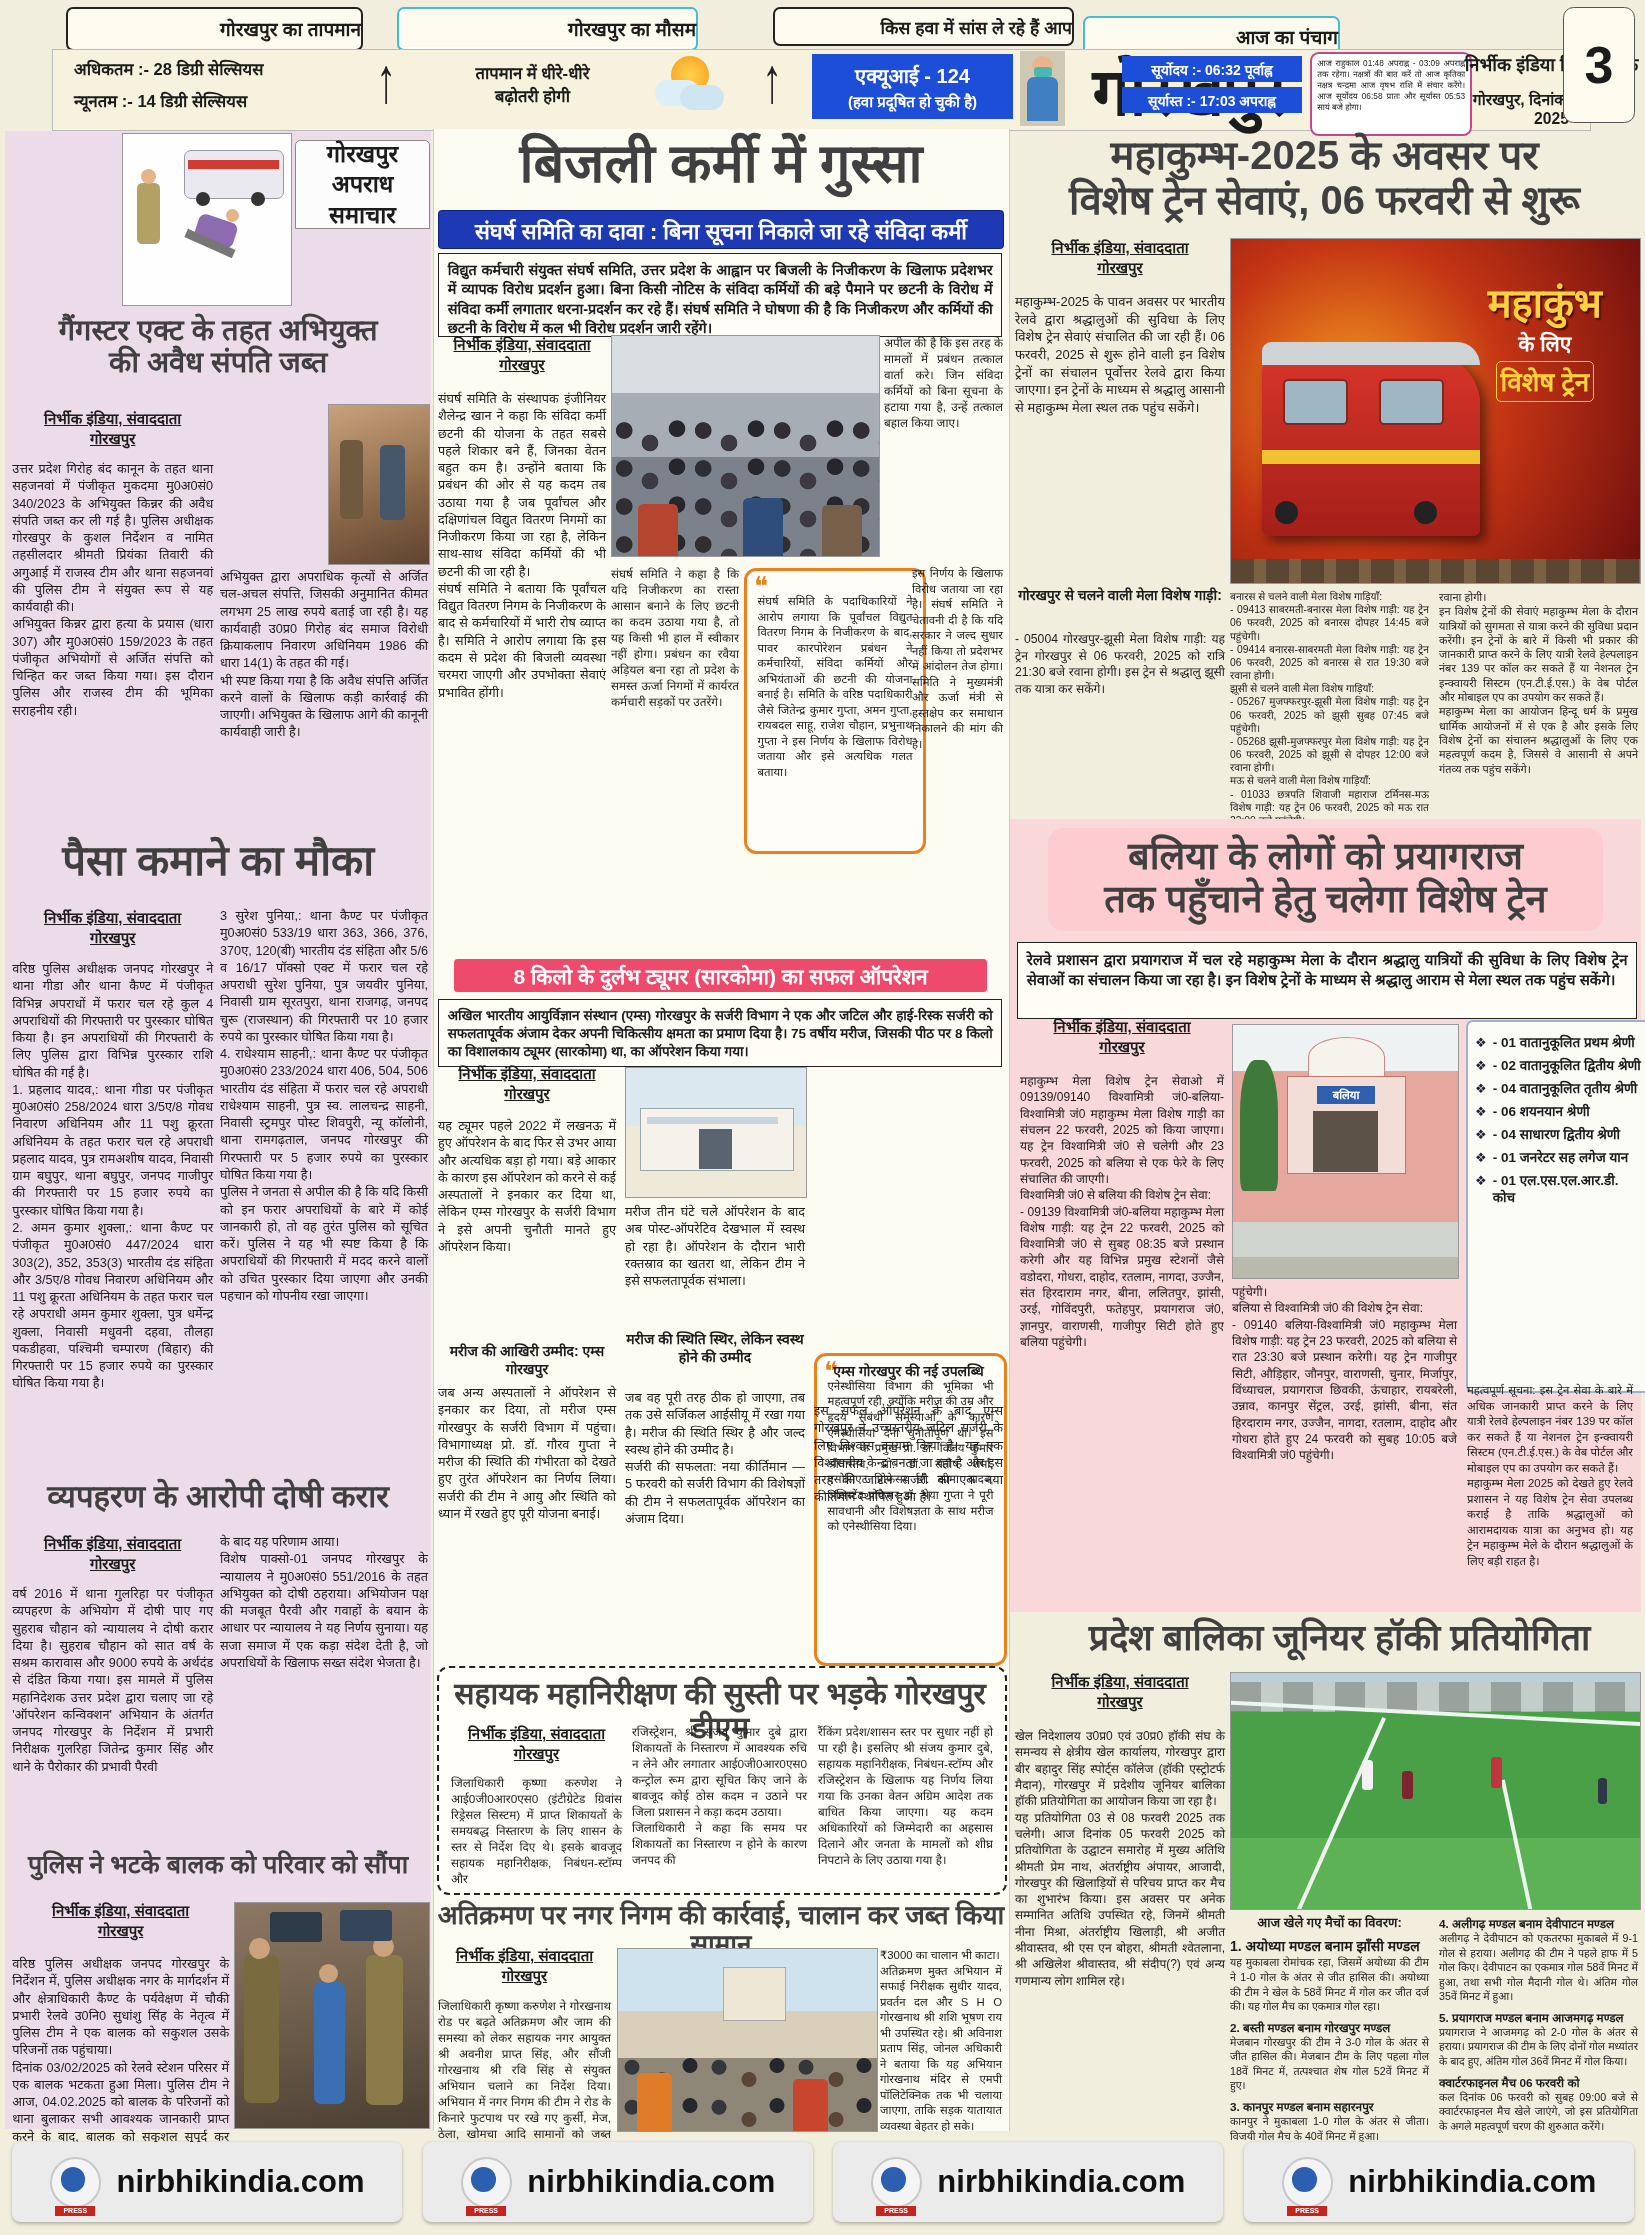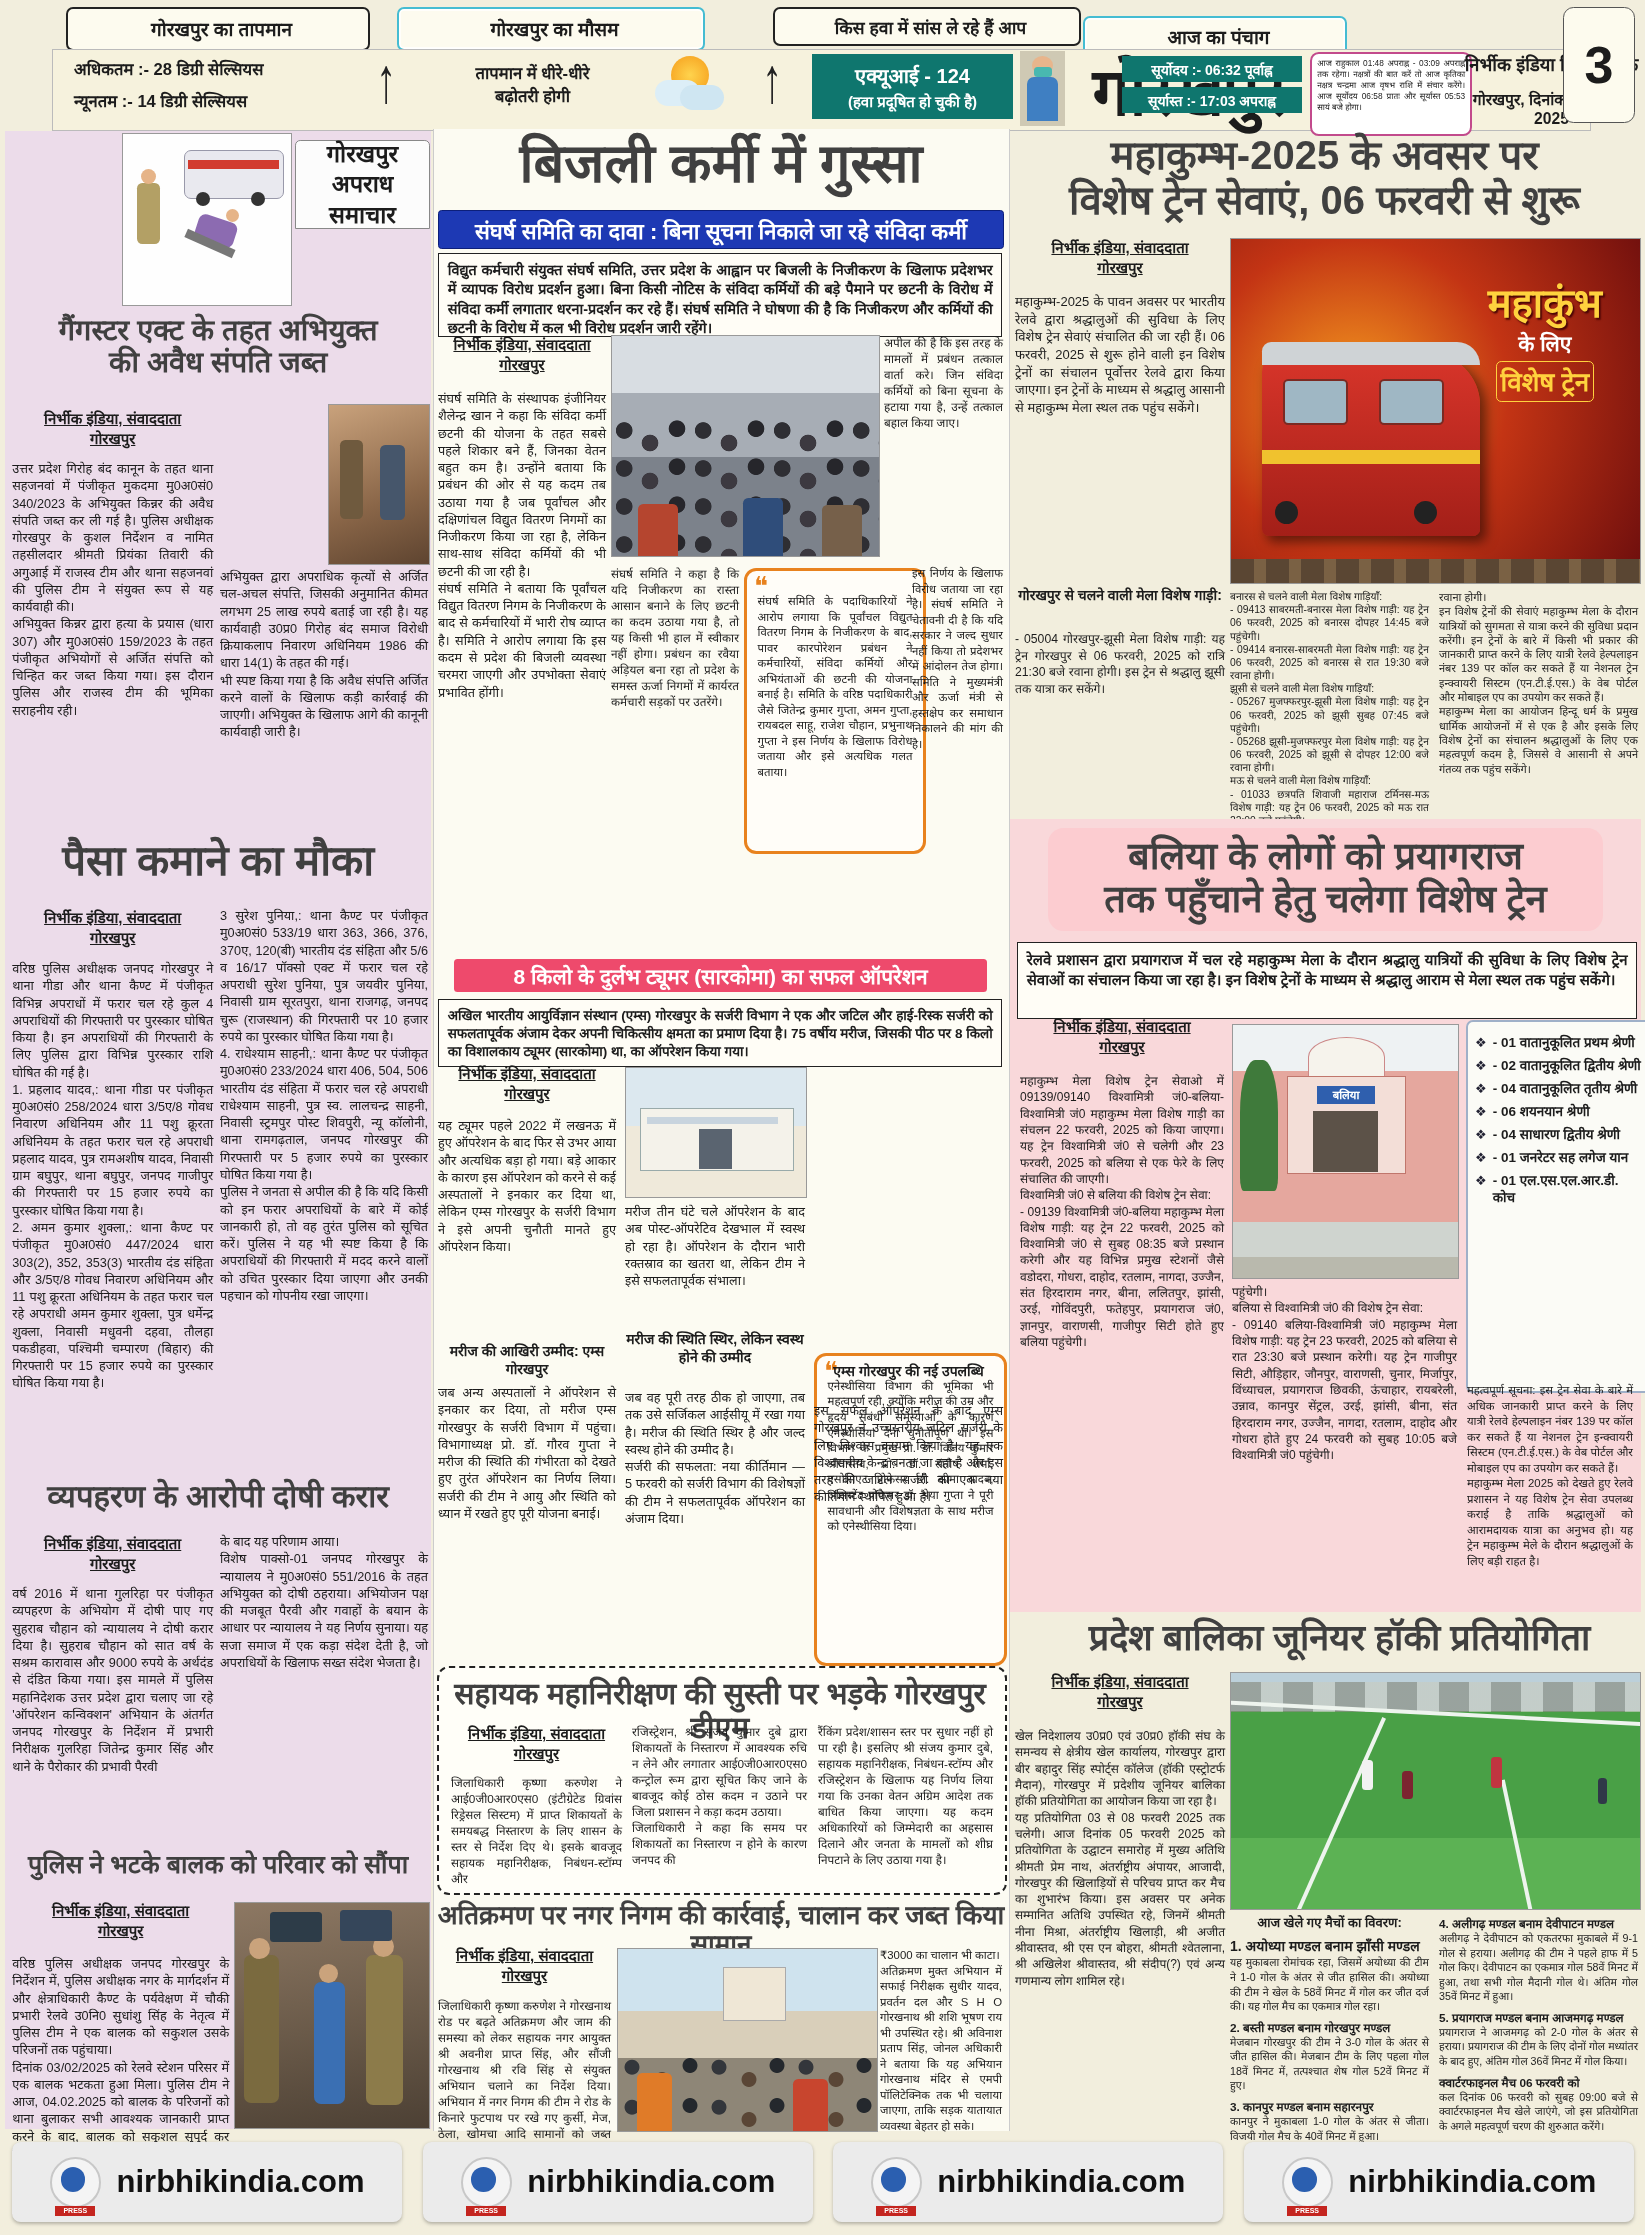--- a/index.html
+++ b/index.html
@@ -4,23 +4,23 @@
 <style>
   html,body{margin:0;padding:0;background:#8a8a8a;}
   #page{position:relative;width:1646px;height:2236px;background:#f2eedd;
         font-family:"Liberation Sans","DejaVu Sans",sans-serif;color:#1c1c1c;overflow:hidden;}
   .abs{position:absolute;}
   .hl{font-weight:800;color:#404040;text-align:center;line-height:1.12;white-space:pre-line;}
   .by{font-weight:700;text-decoration:underline;text-align:center;font-size:15px;line-height:1.3;white-space:pre-line;}
   .txt{font-size:12.7px;line-height:1.36;text-align:justify;white-space:pre-line;}
   .sub{font-weight:800;font-size:14px;text-align:center;line-height:1.25;white-space:pre-line;}
   .box-label{border:2.2px solid #222;border-radius:7px;background:#fdfbef;font-weight:800;
-             font-size:19px;display:flex;align-items:center;justify-content:center;padding-left:7px;}
+             font-size:19px;display:flex;align-items:center;justify-content:flex-end;}
   .cyan{border-color:#45bcd2;box-shadow:0 0 0 1.7px #fff inset;}
-  .blackbox{background:#0f766e;color:#fff;font-weight:800;display:flex;align-items:center;justify-content:center;}
+  .blackbox{background:#1d4ed8;color:#fff;font-weight:800;display:flex;align-items:center;justify-content:center;}
   .strap-blue{background:#1d39b4;color:#fff;font-weight:800;display:flex;align-items:center;justify-content:center;
               border:1.7px solid #0c1f7a;border-radius:3.5px;}
   .strap-pink{background:#ee4a6c;color:#fff;font-weight:800;display:flex;align-items:center;justify-content:center;border-radius:3.5px;}
   .leadbox{border:1.7px solid #222;background:#fffdf6;padding:7px 8.7px;font-size:14.4px;font-weight:600;
            text-align:justify;line-height:1.35;white-space:pre-line;}
   .quote{border:3.1px solid #e8821e;border-radius:12.2px;background:#fffdf8;padding:23px 10.5px 8.7px 10.5px;
          font-size:12.2px;line-height:1.36;text-align:justify;white-space:pre-line;position:relative;}
   .quote::before{content:"❝";position:absolute;top:-1.7px;left:7px;font-size:26px;color:#e8821e;}
   .photo{border:0.9px solid #999;}
   .dashedbox{border:2.6px dashed #222;border-radius:12.2px;background:#fffef8;}

